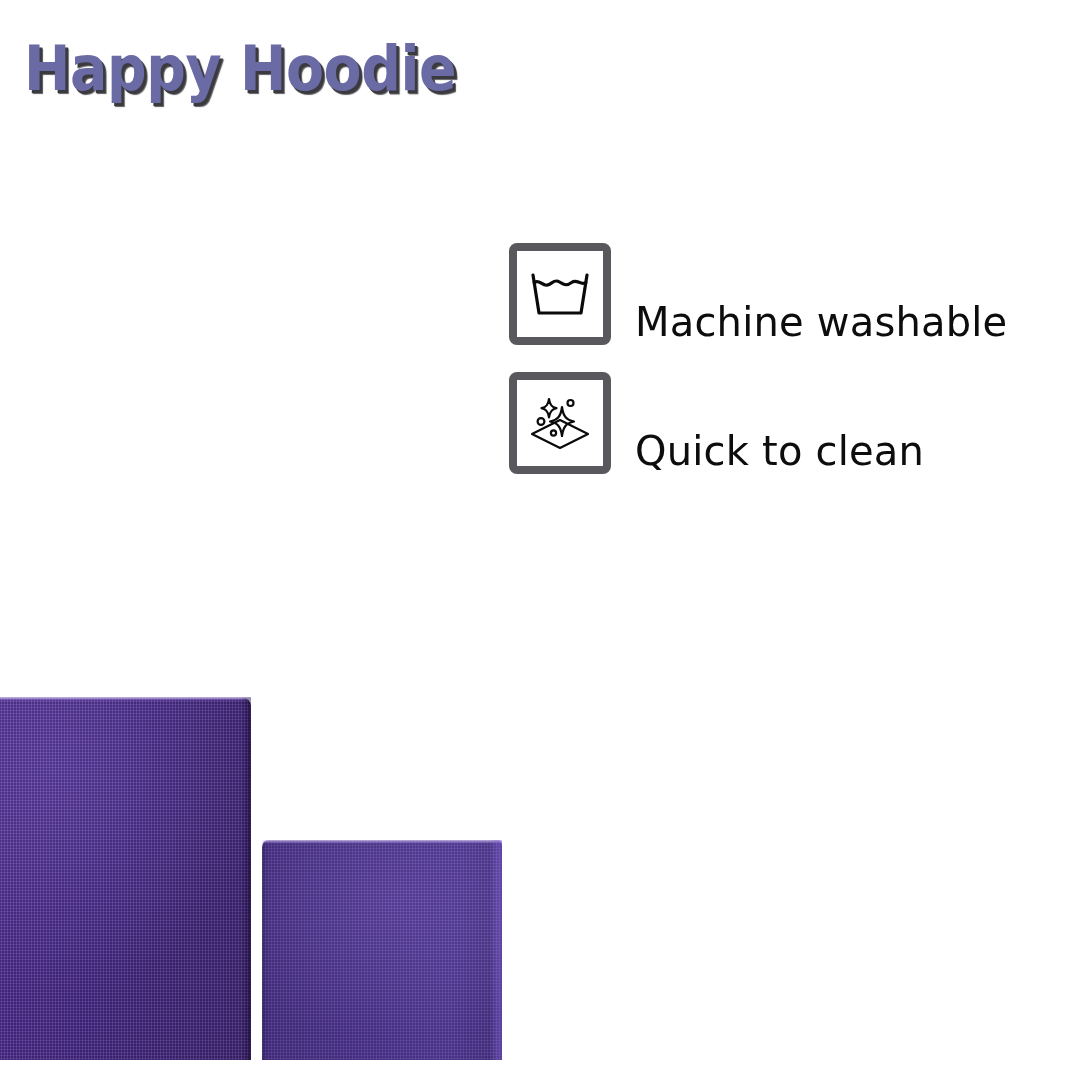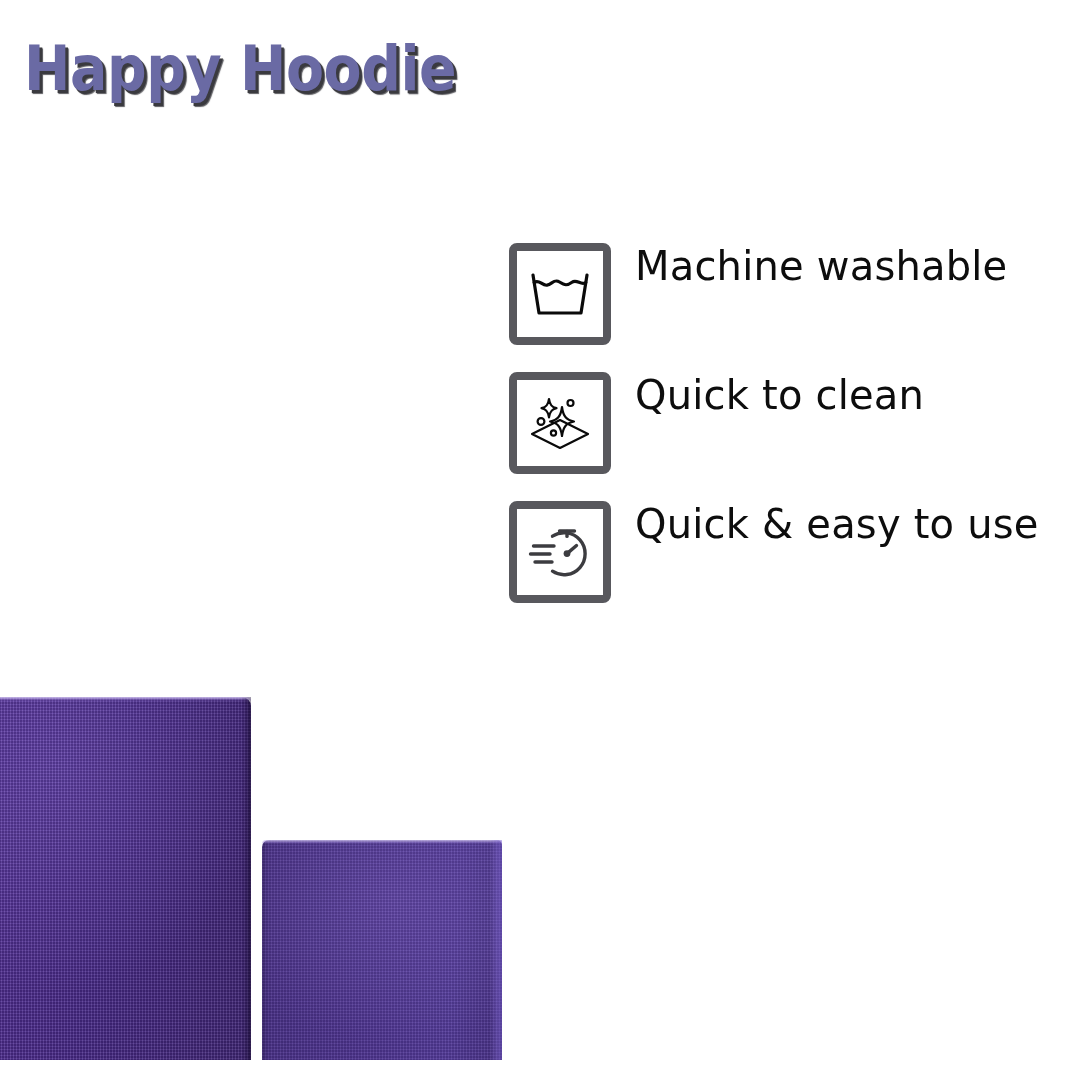--- a/index.html
+++ b/index.html
@@ -45,21 +45,21 @@
 
   
   .features {
     position: absolute;
     left: 509px;
     top: 243px;
     width: 540px;
   }
   .feature-row {
     display: flex;
-    align-items: flex-start;
+    align-items: flex-end;
     height: 102px;
     margin-bottom: 27px;
   }
   .feature-row:last-child { margin-bottom: 0; }
 
   .icon-box {
     width: 102px;
     height: 102px;
     box-sizing: border-box;
     border: 8px solid #58585d;
@@ -219,42 +219,20 @@
 
             <circle cx="41.5" cy="9" r="3"></circle>
             <circle cx="12" cy="27.5" r="3.4"></circle>
             <circle cx="24.5" cy="39" r="2.6"></circle>
           </svg>
         </span>
       </div>
       <div class="feature-label">Quick to clean</div>
     </div>
 
-    <div class="feature-row">
-      <div class="icon-box">
-        <span>
-          <svg width="66" height="58" viewBox="0 0 66 58" fill="none" stroke="#3c3c40" stroke-width="3.4" stroke-linecap="round" stroke-linejoin="round">
-
-            <path d="M25.5 13.2
-                     A 21 21 0 1 1 25.5 48.2"></path>
-
-            <path d="M40 8.5 L40 13.4"></path>
-            <path d="M32.5 8 L47.5 8"></path>
-
-            <path d="M40 30.6 L49.5 22.5"></path>
-            <circle cx="40" cy="30.6" r="3.4" fill="#3c3c40" stroke="none"></circle>
-
-            <path d="M6.5 23 L27 23"></path>
-            <path d="M3.5 31 L23 31"></path>
-            <path d="M8 39 L25 39"></path>
-          </svg>
-        </span>
-      </div>
-      <div class="feature-label">Quick &amp; easy to use</div>
-    </div>
 
   </div>
 
   <div class="product-photo">
     <div class="cloth cloth-large"></div>
     <div class="cloth cloth-small"></div>
   </div>
 
 </div>
 

